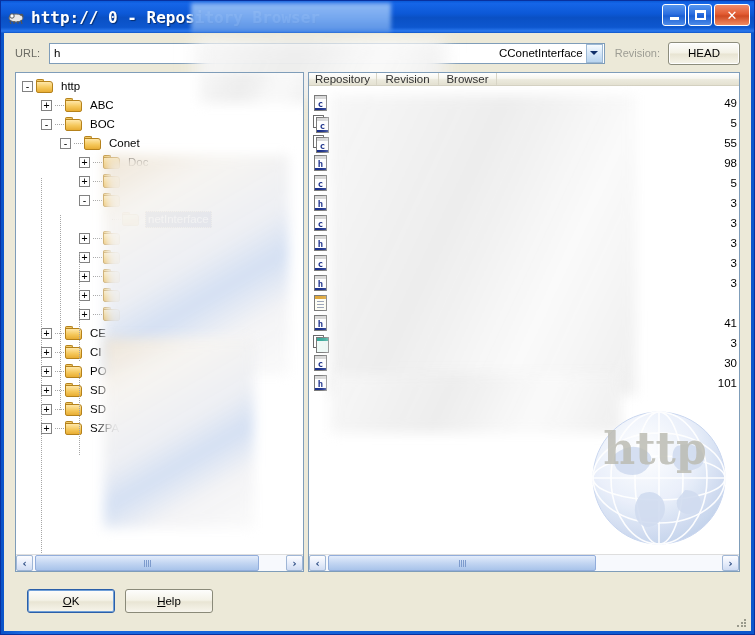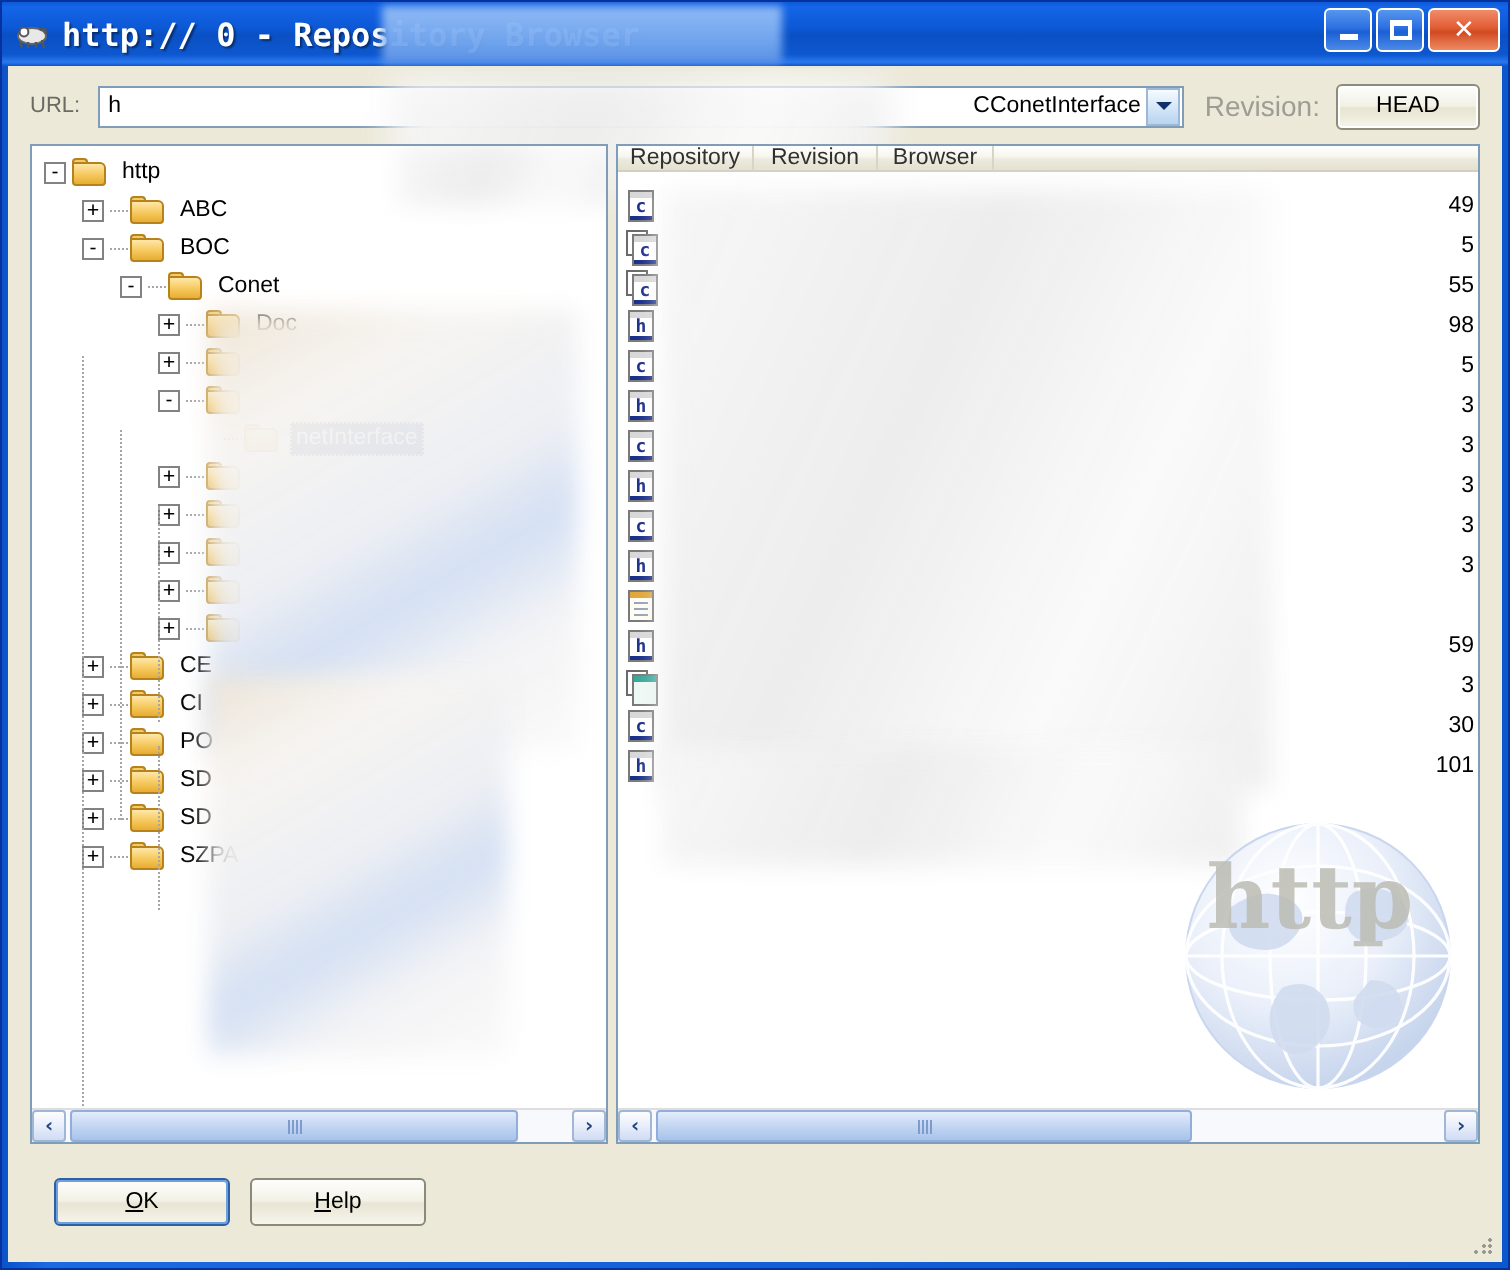--- a/index.html
+++ b/index.html
@@ -130,21 +130,21 @@
     border: 1px solid #9cb8d4;
     display: flex; align-items: center; justify-content: center;
   }
   .combo-arrow .chev {
     width: 0; height: 0;
     border-left: 4px solid transparent;
     border-right: 4px solid transparent;
     border-top: 4px solid #11306a;
   }
   .rev-label {
-    font-size: 14px; color: #9d9d94;
+    font-size: 11px; color: #9d9d94;
     margin: 0 8px 0 10px;
     white-space: nowrap;
   }
   .head-btn {
     width: 72px; height: 23px;
     background: linear-gradient(to bottom,#fdfdfc,#f3f1e5 48%,#e8e4d2 52%,#f6f4ea);
     border: 1px solid #8d8d7d;
     border-radius: 3px;
     font-size: 11.5px; color: #000;
     display: flex; align-items: center; justify-content: center;
@@ -786,21 +786,21 @@
                 <div class="rev-cell"></div>
               </div>
               <div class="lrow">
                 <div class="ficon">
                   <div class="doc">
                     <div class="cap"></div>
                     <div class="tx">h</div>
                     <div class="bar"></div>
                   </div>
                 </div>
-                <div class="rev-cell">59</div>
+                <div class="rev-cell">41</div>
               </div>
               <div class="lrow">
                 <div class="ficon img copy">
                   <div class="doc2"></div>
                   <div class="doc">
                     <div class="cap"></div>
                   </div>
                 </div>
                 <div class="rev-cell">3</div>
               </div>

